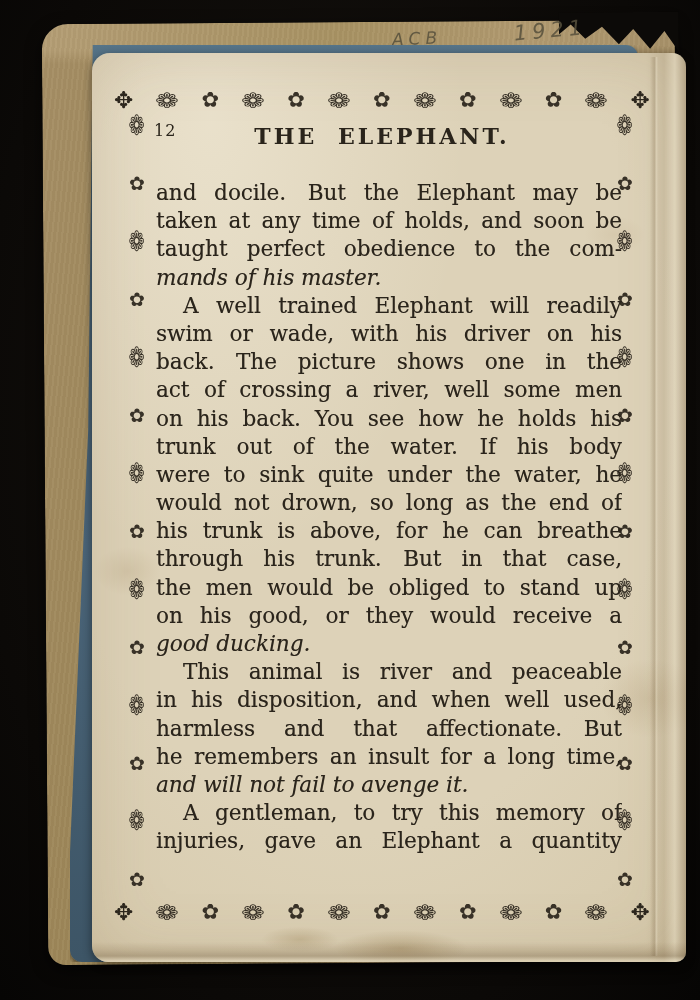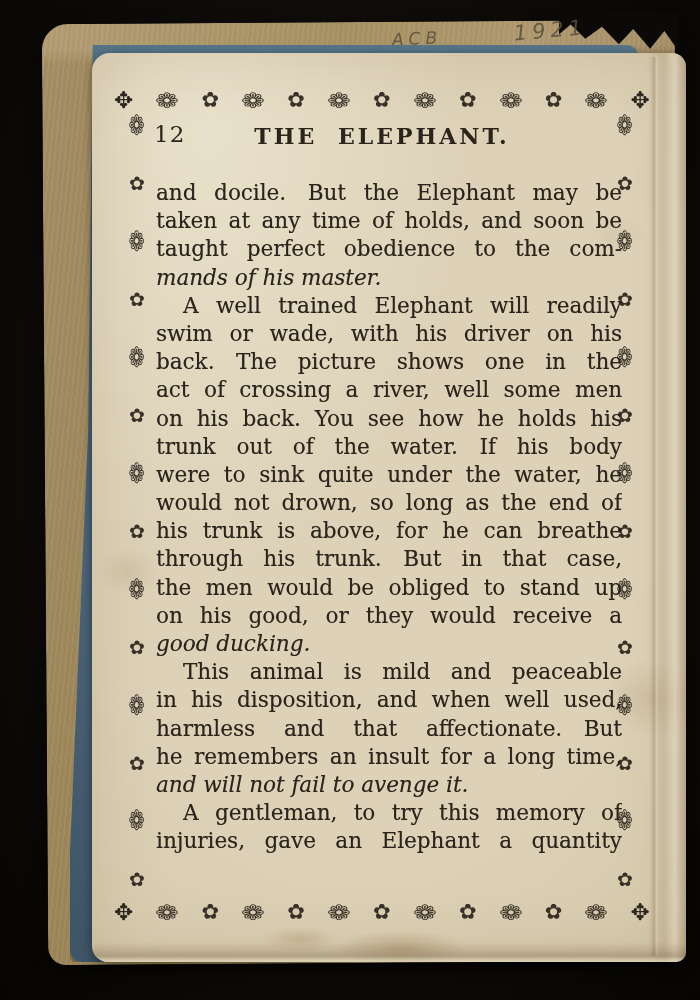--- a/index.html
+++ b/index.html
@@ -99,21 +99,21 @@
   }
   .border-left{left:30px;}
   .border-right{left:518px;}
   .ornament-col span{font-size:19px;line-height:1;opacity:.93;}
   .ornament-col span:nth-child(odd){transform:scaleY(1.55) scaleX(1.08);font-size:18px;}
   
   .header{
     position:absolute;top:70px;left:60px;width:460px;height:30px;
     text-align:center;
   }
-  .pagenum{position:absolute;left:2px;top:-2px;font-size:23px;letter-spacing:1px;}
+  .pagenum{position:absolute;left:2px;top:-2px;font-size:16px;letter-spacing:1px;}
   .title{font-size:22px;font-weight:bold;letter-spacing:3px;word-spacing:10px;}
   
   .text{
     position:absolute;left:64px;top:126px;width:466px;
     font-size:21.5px;line-height:28.2px;
     text-shadow:0.25px 0.25px 0 rgba(42,36,27,.45);
   }
   .ln{
     height:28.2px;overflow:hidden;
     text-align:justify;text-align-last:justify;
@@ -218,21 +218,21 @@
       <div class="ln">act of crossing a river, well some men</div>
       <div class="ln">on his back. You see how he holds his</div>
       <div class="ln">trunk out of the water. If his body</div>
       <div class="ln">were to sink quite under the water, he</div>
       <div class="ln">would not drown, so long as the end of</div>
       <div class="ln">his trunk is above, for he can breathe</div>
       <div class="ln">through his trunk. But in that case,</div>
       <div class="ln">the men would be obliged to stand up</div>
       <div class="ln">on his good, or they would receive a</div>
       <div class="ln end">good ducking.</div>
-      <div class="ln indent">This animal is mild and peaceable</div>
+      <div class="ln indent">This animal is river and peaceable</div>
       <div class="ln">in his disposition, and when well used,</div>
       <div class="ln">harmless and that affectionate. But</div>
       <div class="ln">he remembers an insult for a long time,</div>
       <div class="ln end">and will not fail to avenge it.</div>
       <div class="ln indent">A gentleman, to try this memory of</div>
       <div class="ln">injuries, gave an Elephant a quantity</div>
     </div>
 
     <div class="crease"></div>
   </div>

